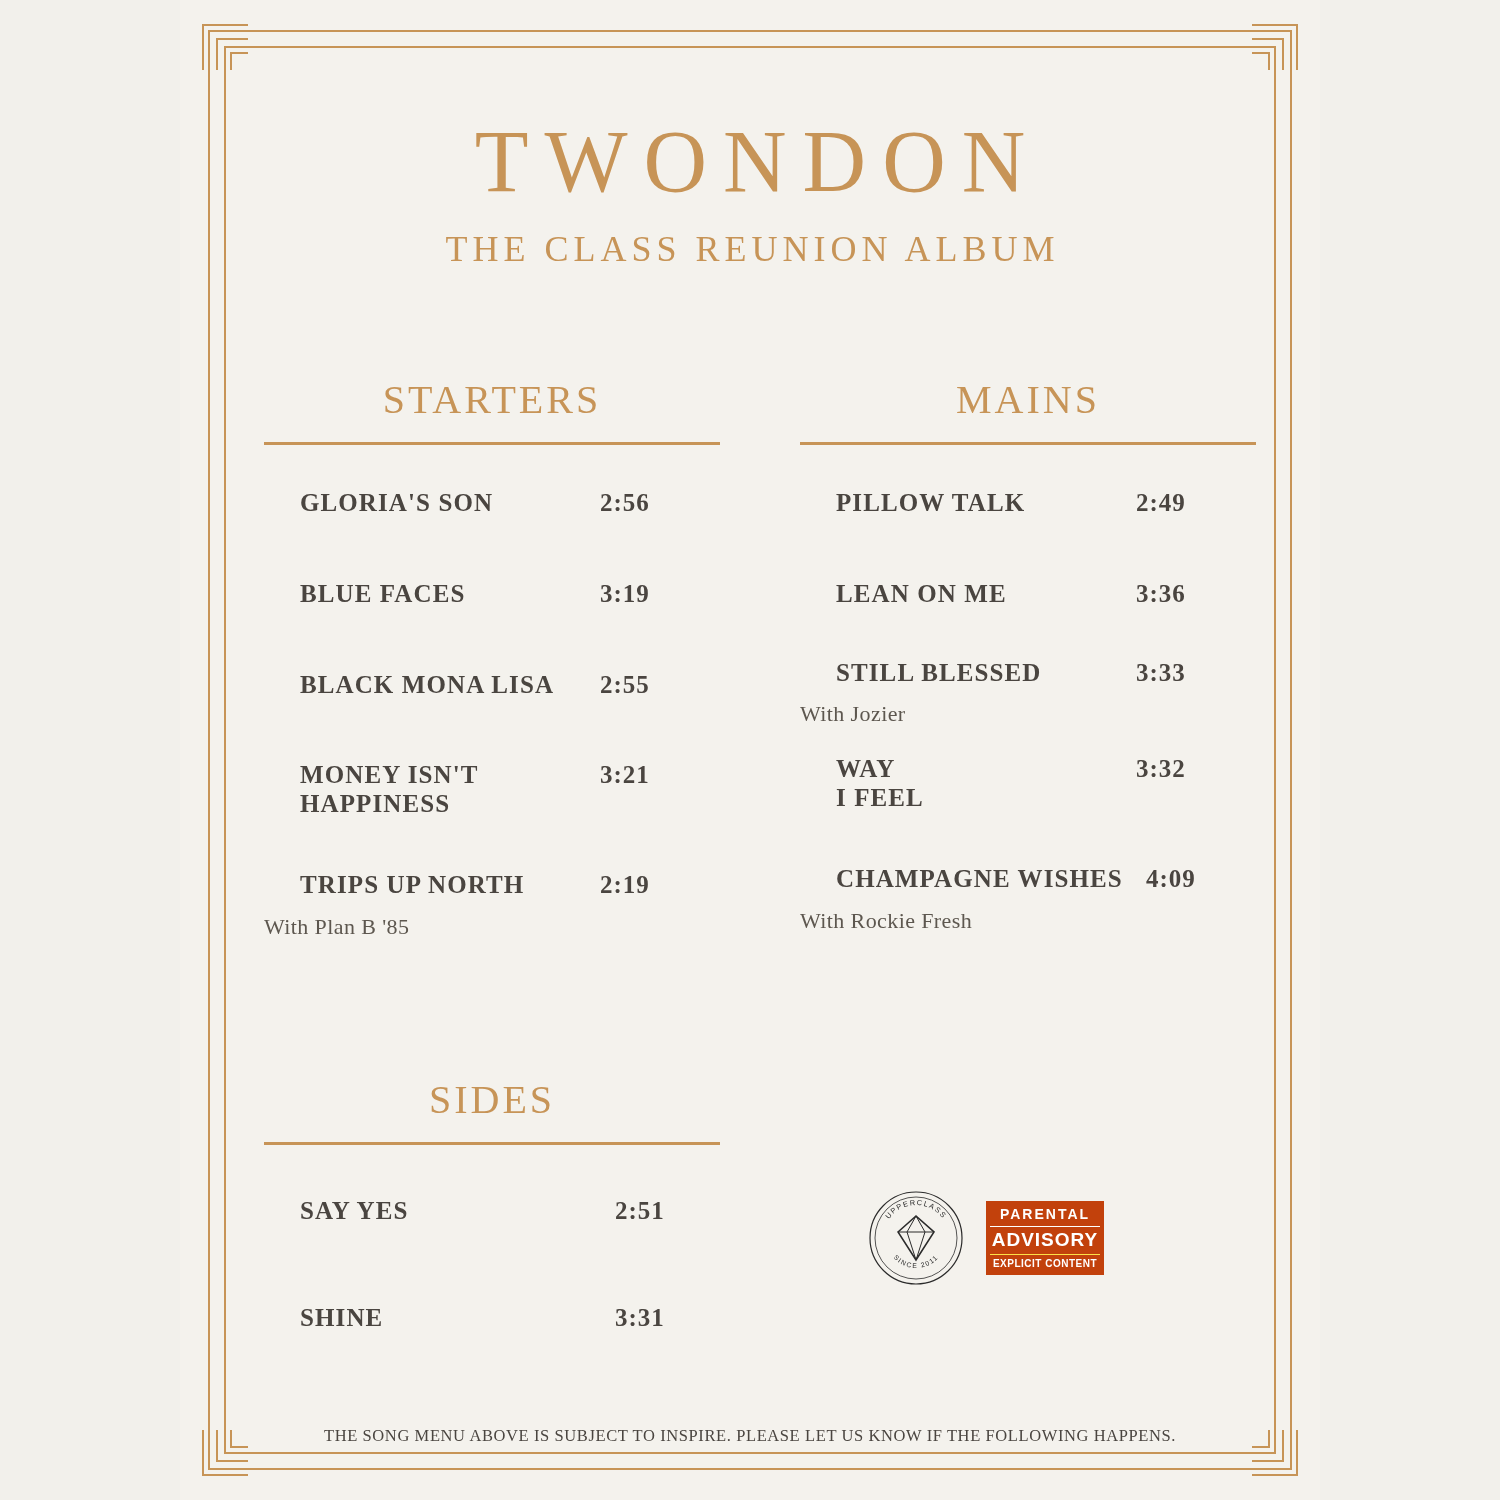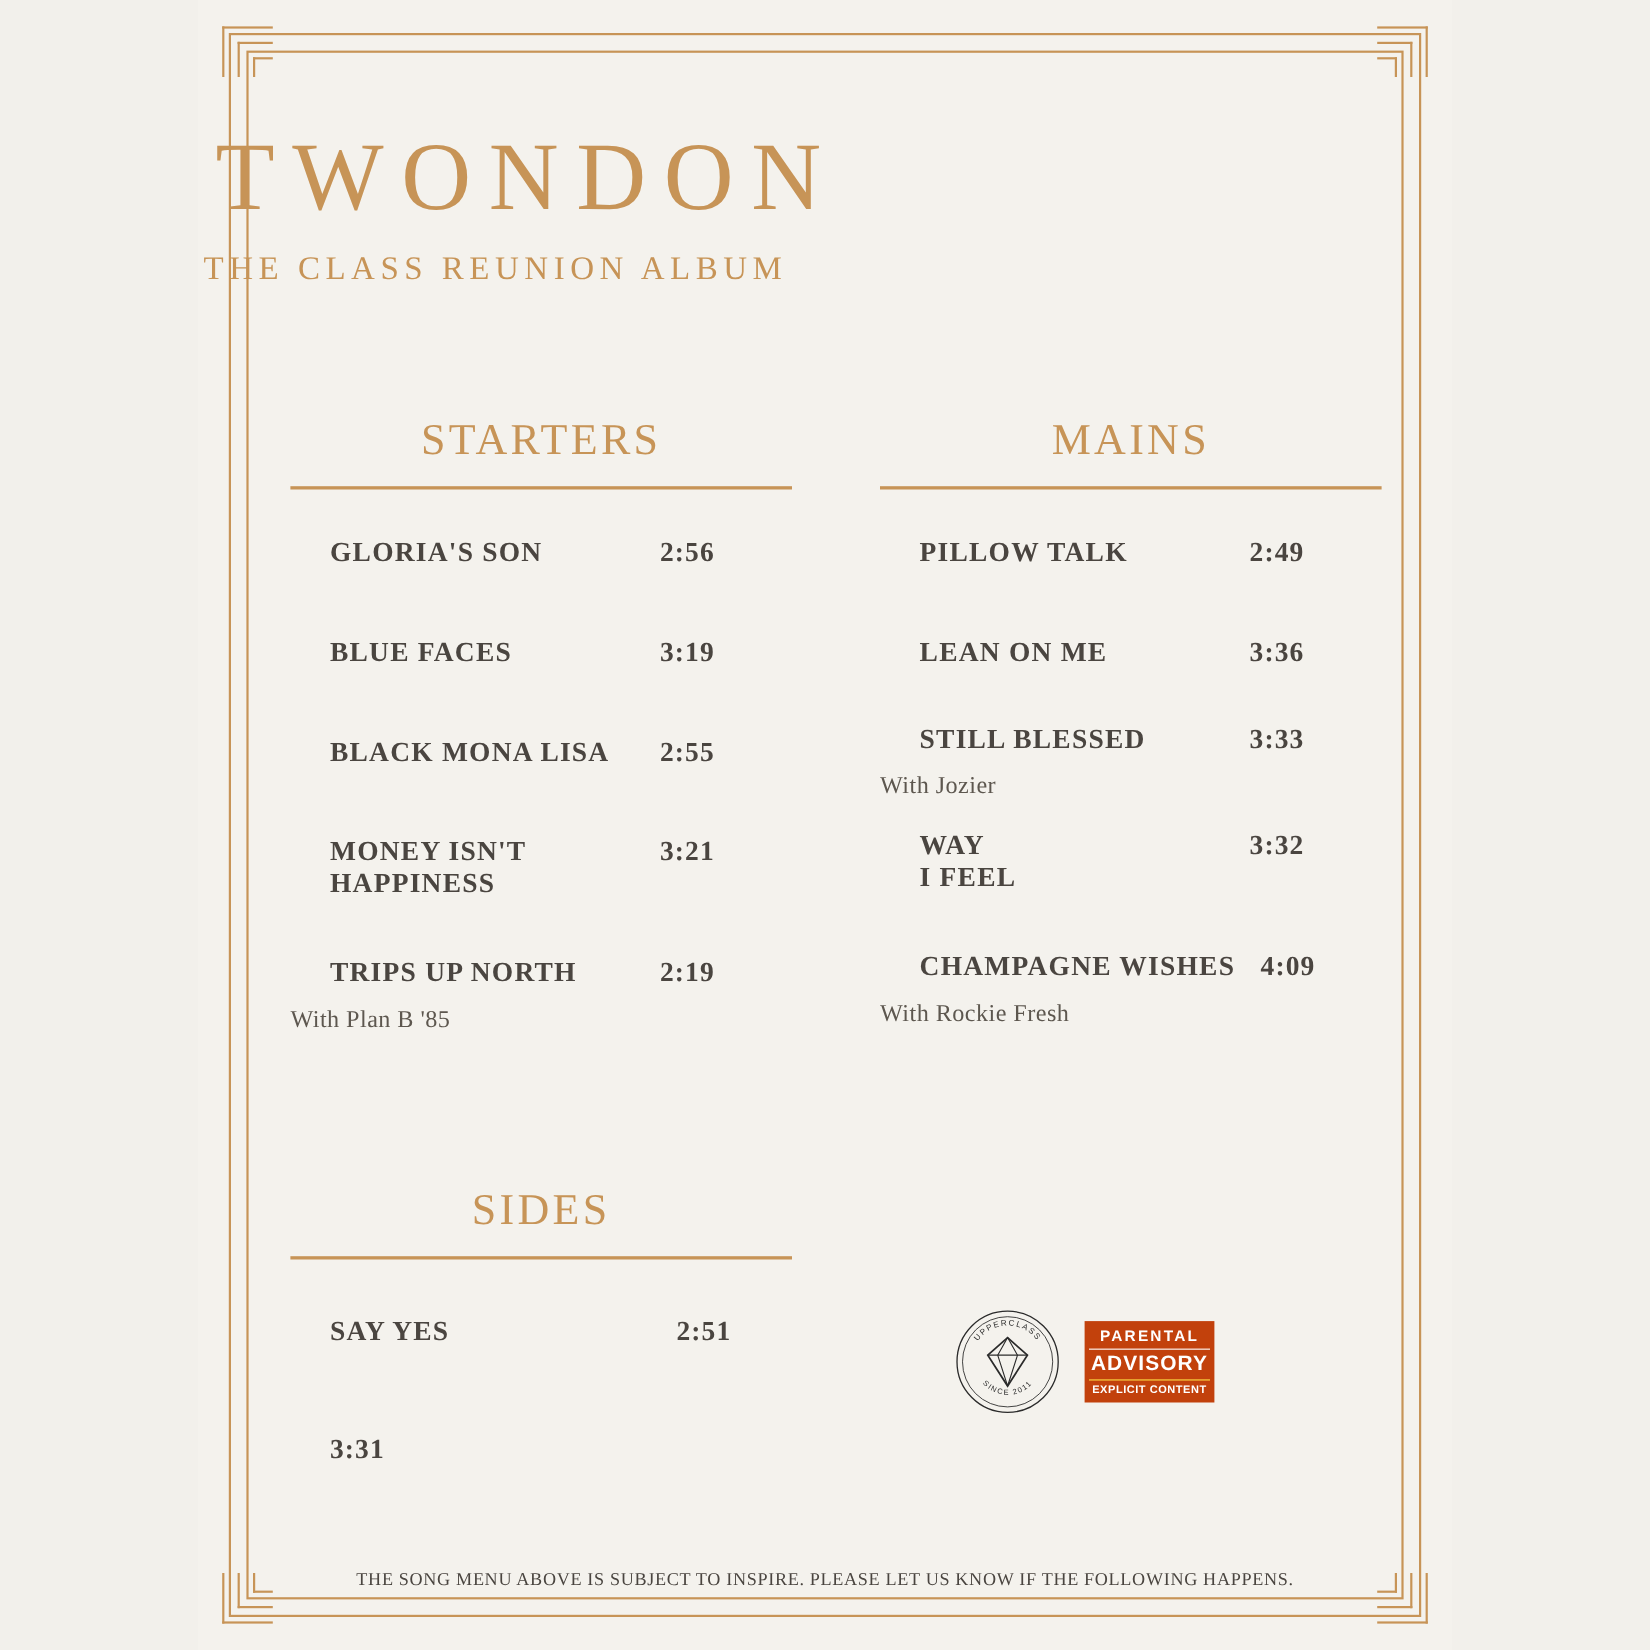--- a/index.html
+++ b/index.html
@@ -58,33 +58,34 @@
   .corner i.h2 { left: 14px; top: 14px; width: 32px; height: 2px; }
   .corner i.v2 { left: 14px; top: 14px; width: 2px;  height: 32px; }
   .corner i.h3 { left: 28px; top: 28px; width: 18px; height: 2px; }
   .corner i.v3 { left: 28px; top: 28px; width: 2px;  height: 18px; }
 
   
   .header {
     position: absolute;
     left: 0; right: 0;
     top: 118px;
+    text-align: center;
     font-family: Liberation Serif, serif;
   }
   .brand {
     font-size: 88px;
     letter-spacing: 16px;
     color: #c79457;
     font-weight: 400;
     line-height: 1;
     text-indent: 16px;
   }
   .subtitle {
     margin-top: 22px;
-    font-size: 30px;
+    font-size: 36px;
     letter-spacing: 5px;
     color: #c79457;
     text-indent: 5px;
   }
 
   
   .col {
     position: absolute;
     width: 456px;
   }
@@ -338,20 +339,21 @@
 
       <div class="item" style="margin-bottom:78px">
         <div class="row">
           <div class="name" style="flex:0 0 315px">SAY YES</div>
           <div class="time">2:51</div>
         </div>
       </div>
 
       <div class="item">
         <div class="row">
+          <div class="name" style="flex:0 0 315px">SHINE</div>
           <div class="time">3:31</div>
         </div>
       </div>
 
     </div>
   </div>
 
   <div class="badges">
 
     <div class="seal">

